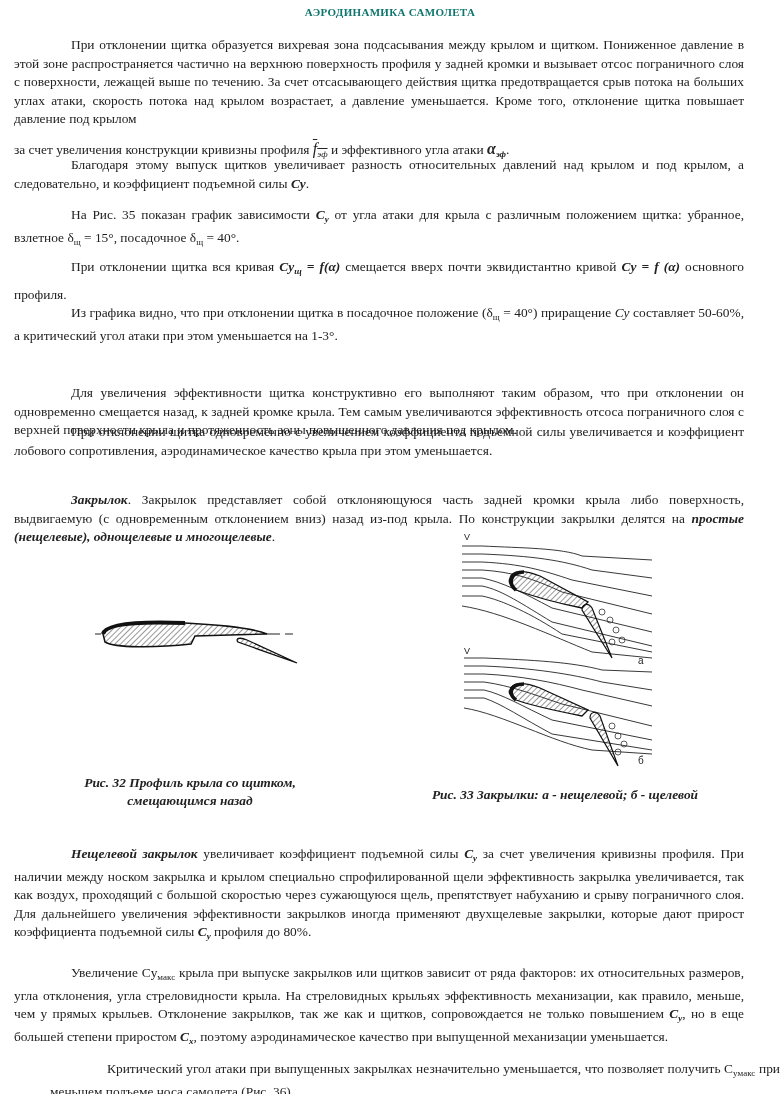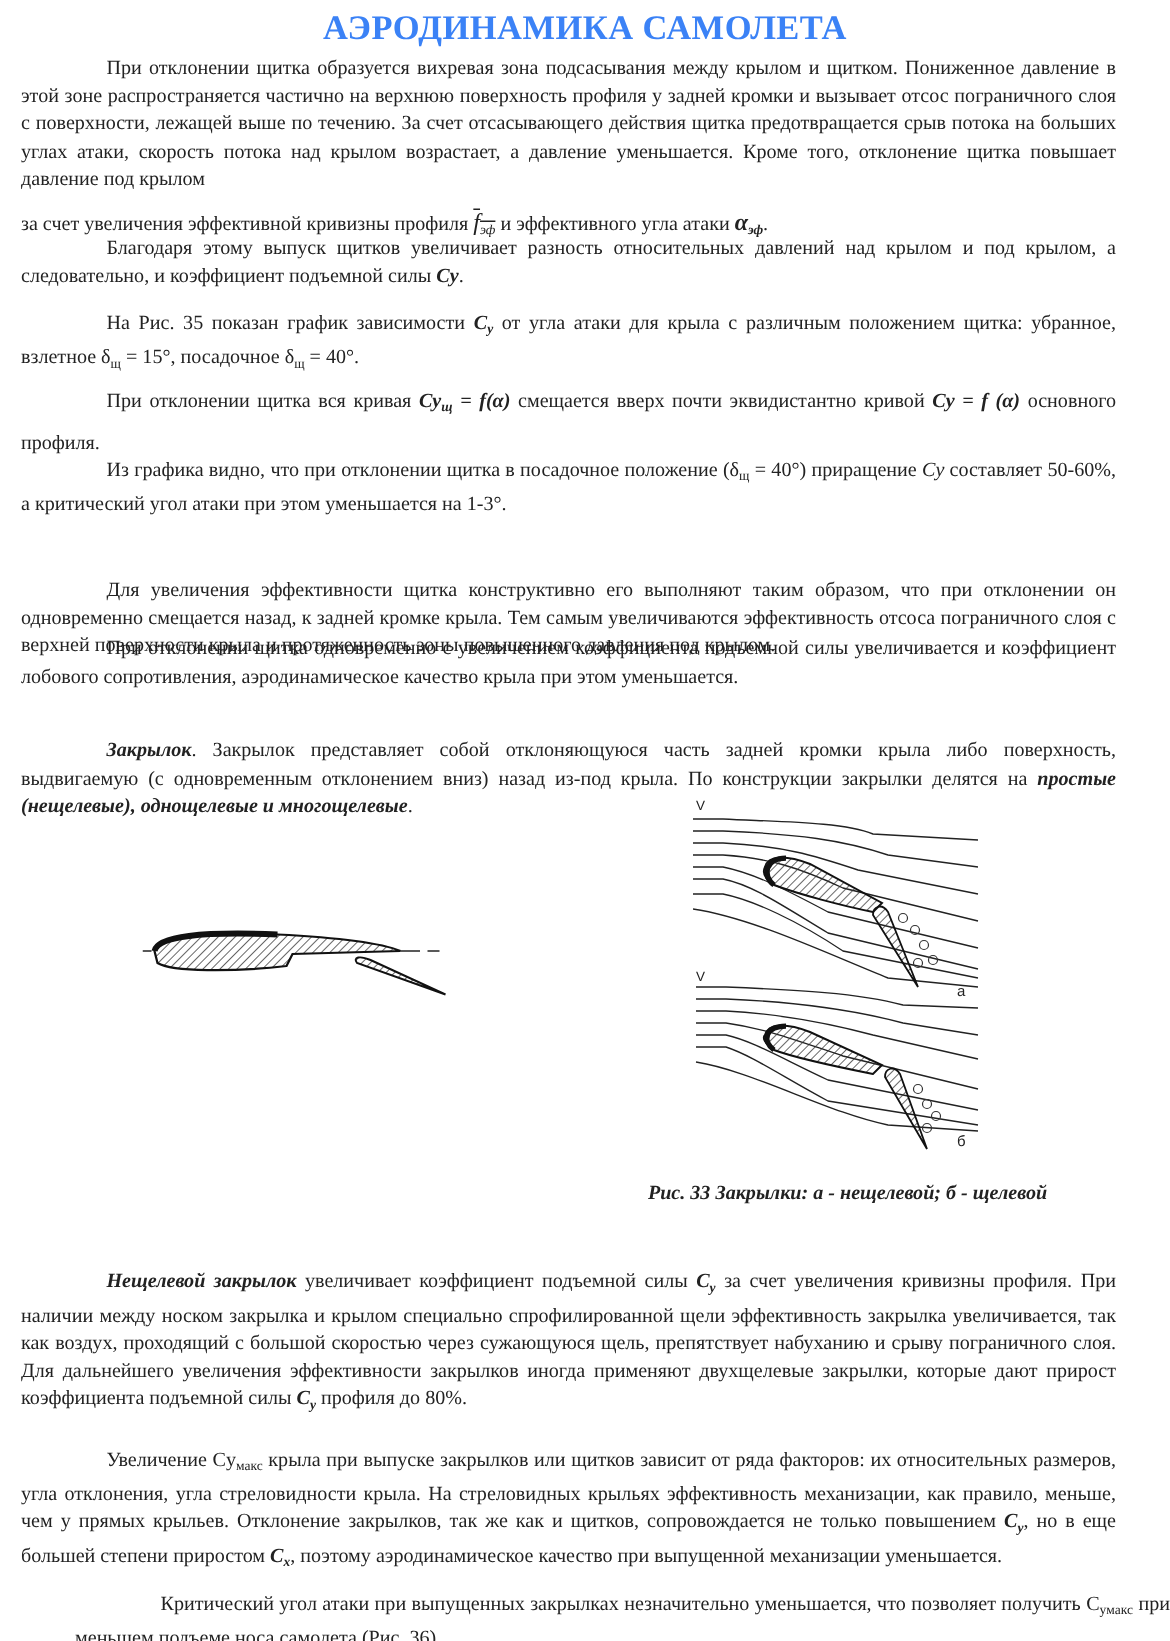--- a/index.html
+++ b/index.html
@@ -1,38 +1,38 @@
 <!DOCTYPE html>
 <html><head>
 <meta charset="utf-8">
 <style>
   html, body { margin:0; padding:0; background:#fff; }
   body { width:780px; height:1094px; overflow:hidden; position:relative;
          font-family:"Liberation Serif", serif; color:#222; }
   .title { position:absolute; top:6px; left:0; width:780px; text-align:center;
-           font-weight:bold; font-size:23px; color:#3b82f6; letter-spacing:0.3px; }
+           font-weight:bold; font-size:11px; color:#0f766e; letter-spacing:0.3px; }
   .p { position:absolute; left:14px; width:730px; font-size:13.4px; line-height:18.6px;
        text-align:justify; margin:0; }
   .ind { text-indent:57px; }
   .bi { font-weight:bold; font-style:italic; }
   .it { font-style:italic; }
   sub { font-size:9px; vertical-align:-3px; }
   .cap { position:absolute; font-weight:bold; font-style:italic; font-size:13.4px;
          text-align:center; line-height:18px; }
   .fig { position:absolute; }
 </style>
 </head>
 <body>
 
 <div class="title">АЭРОДИНАМИКА САМОЛЕТА</div>
 
 <p class="p ind" style="top:36px;">При отклонении щитка образуется вихревая зона подсасывания между крылом и щитком. Пониженное давление в этой зоне распространяется частично на верхнюю поверхность профиля у задней кромки и вызывает отсос пограничного слоя с поверхности, лежащей выше по течению. За счет отсасывающего действия щитка предотвращается срыв потока на больших углах атаки, скорость потока над крылом возрастает, а давление уменьшается. Кроме того, отклонение щитка повышает давление под крылом</p>
 
 <p class="p" style="top:140px;">
-  <span>за счет увеличения эффективной кривизны профиля </span><span class="it" style="font-size:16px; text-decoration:overline;"><span>f</span><sub>эф</sub></span><span> и эффективного угла атаки </span><span class="bi" style="font-size:16px;"><span>α</span><sub>эф</sub></span><span>.</span>
+  <span>за счет увеличения конструкции кривизны профиля </span><span class="it" style="font-size:16px; text-decoration:overline;"><span>f</span><sub>эф</sub></span><span> и эффективного угла атаки </span><span class="bi" style="font-size:16px;"><span>α</span><sub>эф</sub></span><span>.</span>
 </p>
 
 <p class="p ind" style="top:156px;">
   <span>Благодаря этому выпуск щитков увеличивает разность относительных давлений над крылом и под крылом, а следовательно, и коэффициент подъемной силы </span><span class="bi">Cy</span><span>.</span>
 </p>
 
 <p class="p ind" style="top:206px;">
   <span>На Рис. 35 показан график зависимости </span><span class="bi">C</span><sub class="bi">y</sub><span> от угла атаки для крыла с различным положением щитка: убранное, взлетное δ</span><sub>щ</sub><span> = 15°, посадочное δ</span><sub>щ</sub><span> = 40°.</span>
 </p>
 
@@ -60,20 +60,22 @@
   </defs>
   <line x1="0" y1="16" x2="6" y2="16" stroke="#222" stroke-width="1"></line>
   <path d="M8,16 C10,6 40,3 90,5 C130,7 160,11 172,16 L100,18 L96,26 C60,30 20,30 10,24 Z" fill="url(#hatch)" stroke="#111" stroke-width="1.5"></path>
   <path d="M8,16 C10,6 40,3 90,5" fill="none" stroke="#111" stroke-width="4"></path>
   <line x1="172" y1="16" x2="185" y2="16" stroke="#222" stroke-width="1"></line>
   <line x1="190" y1="16" x2="198" y2="16" stroke="#222" stroke-width="1"></line>
   <path d="M143,24 C140,20 145,19 152,22 L202,45 Z" fill="url(#hatch)" stroke="#111" stroke-width="1.3"></path>
 </svg>
 
 <div class="cap" style="left:60px; top:774px; width:260px;">
+  <div>Рис. 32 Профиль крыла со щитком,</div>
+  <div>смещающимся назад</div>
 </div>
 
 <svg class="fig" style="left:462px; top:530px;" width="200" height="240" viewBox="0 0 200 240">
   <defs>
     <pattern id="hatch2" width="4" height="4" patternUnits="userSpaceOnUse" patternTransform="rotate(45)">
       <line x1="0" y1="0" x2="0" y2="4" stroke="#333" stroke-width="1"></line>
     </pattern>
   </defs>
   <g stroke="#222" stroke-width="0.9" fill="none">
 

